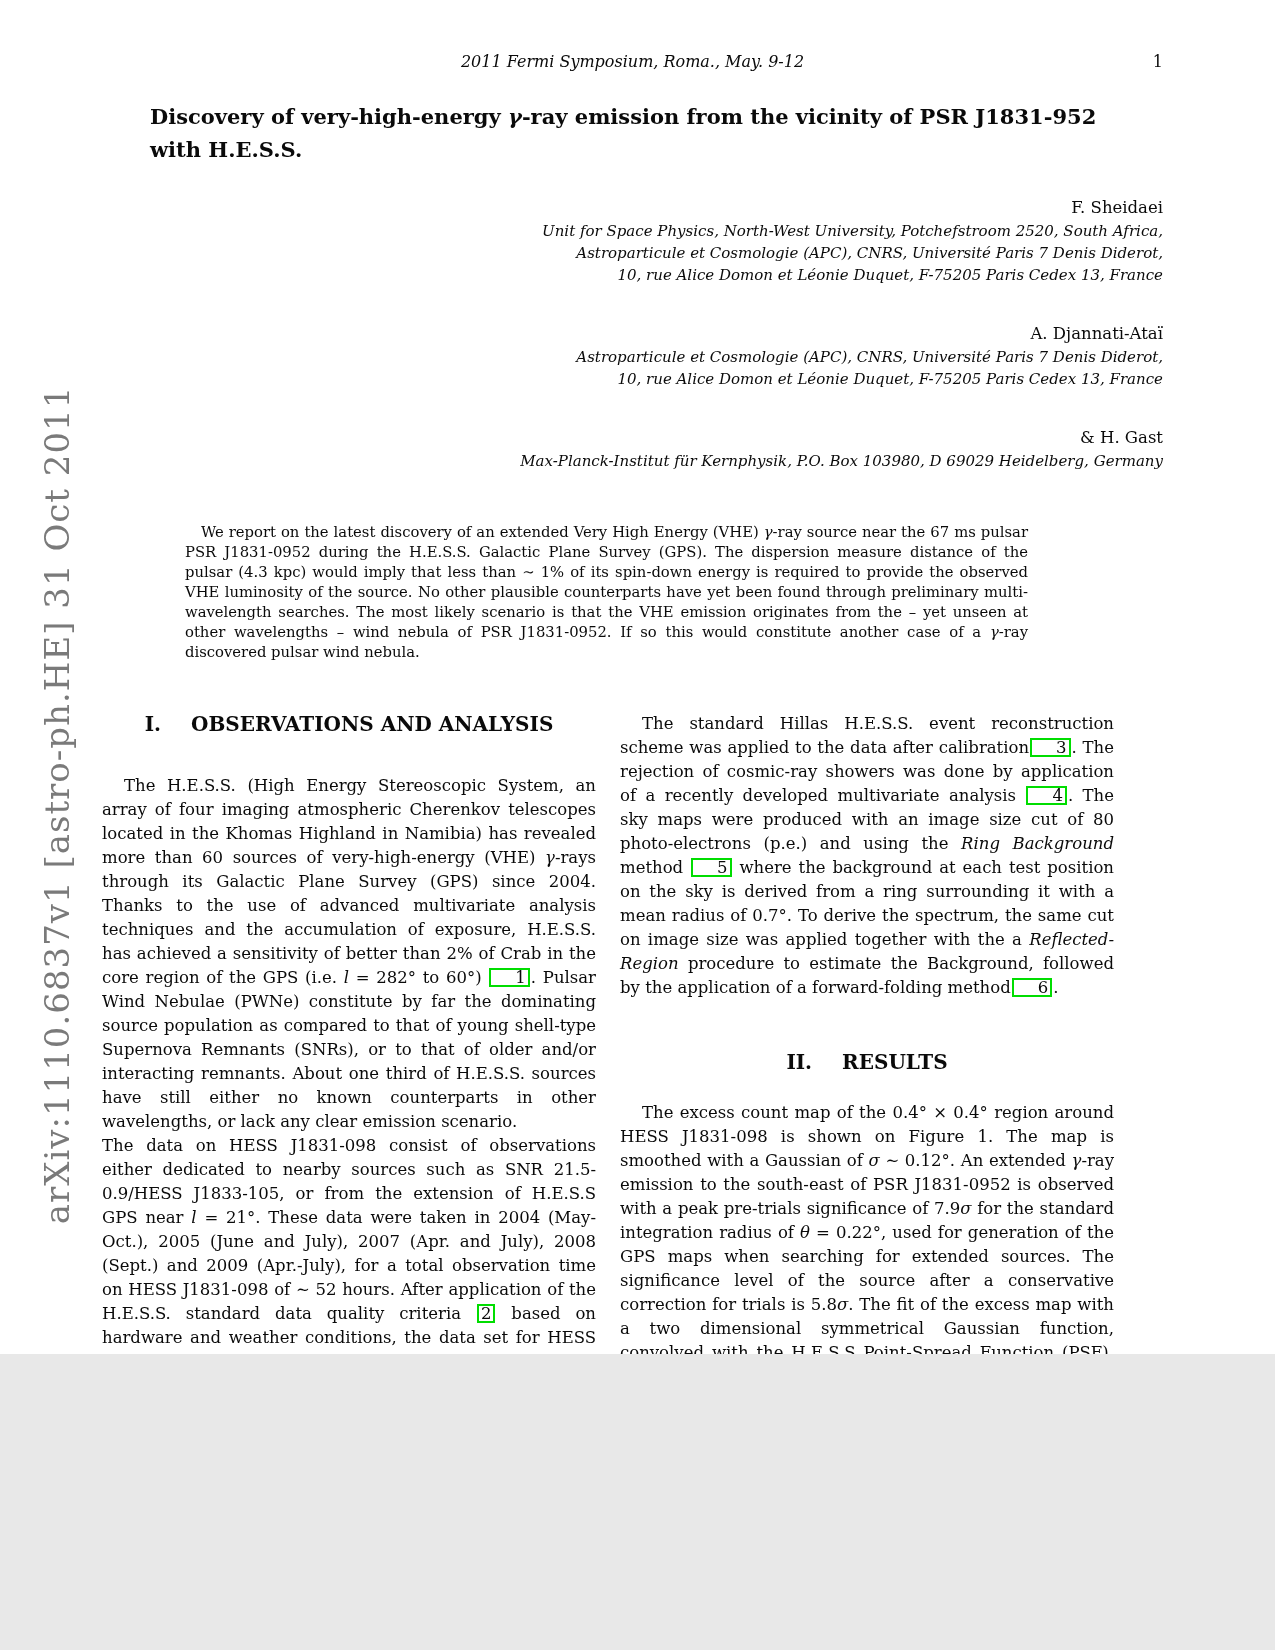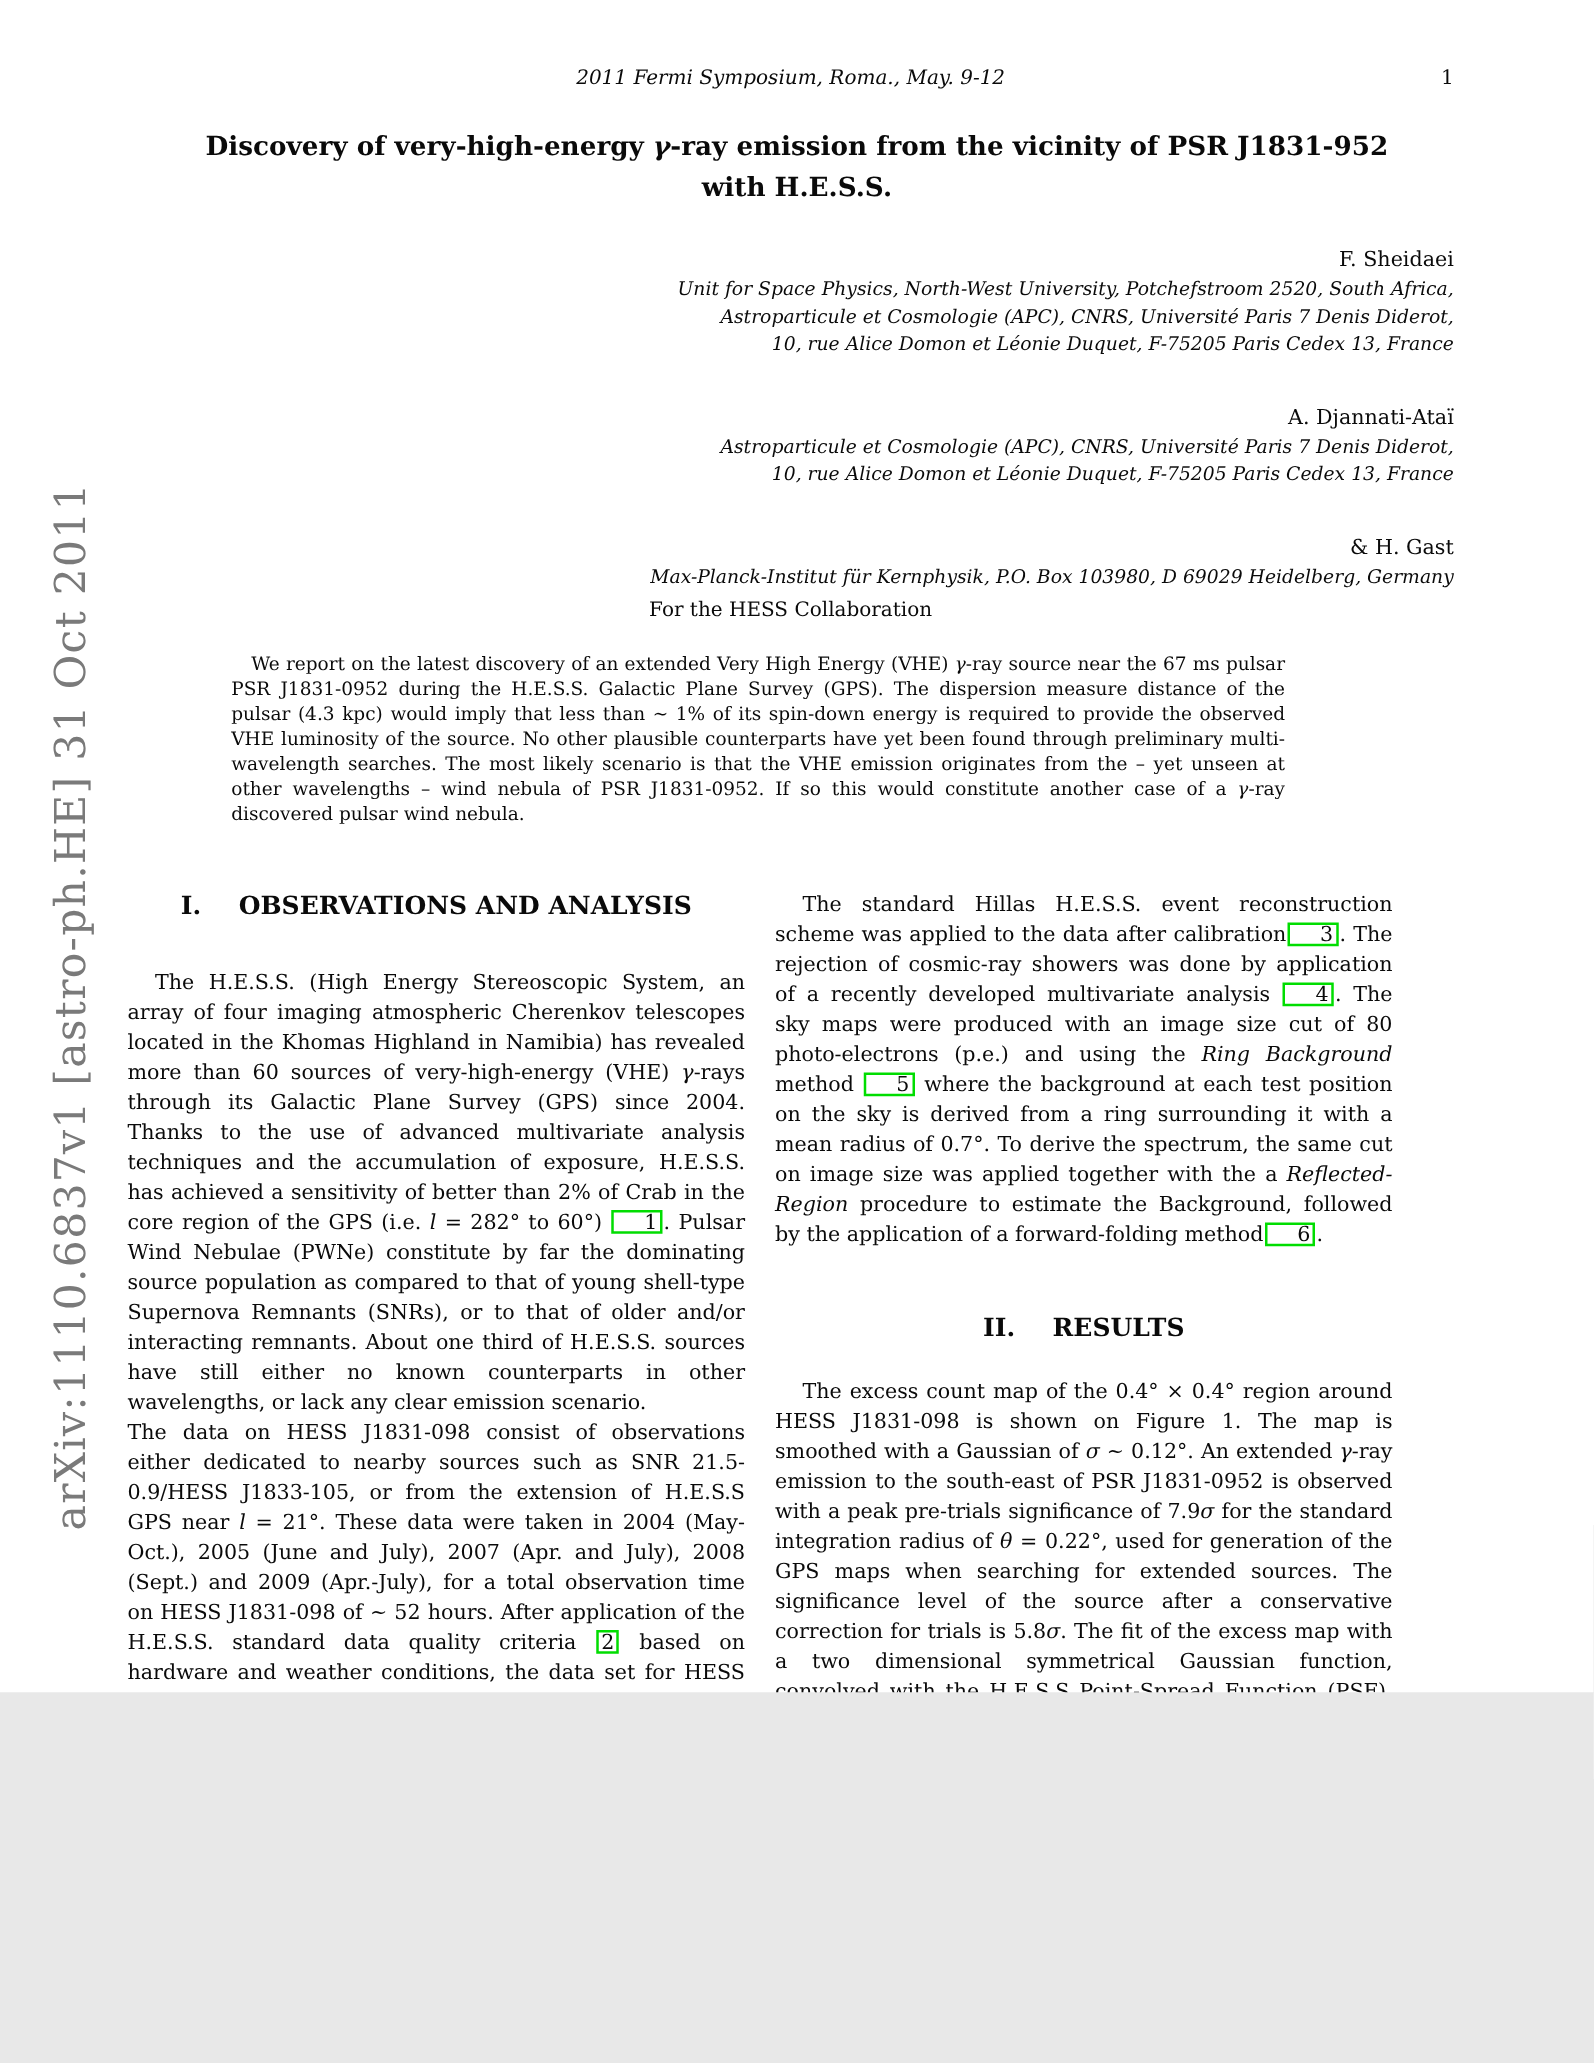--- a/index.html
+++ b/index.html
@@ -25,21 +25,21 @@
   .watermark{
     position:absolute;top:805px;left:57px;
     transform:translate(-50%,-50%) rotate(-90deg);
     white-space:nowrap;
     font-size:34px;
     letter-spacing:1px;
   }
   
   .paper-title{
     position:absolute;top:100px;left:150px;width:975px;
-    text-align:center;font-weight:bold;font-size:21px;line-height:33px;
+    font-weight:bold;font-size:21px;line-height:33px;
   }
   
   .authors{
     position:absolute;top:196px;left:102px;width:1061px;
     text-align:right;
   }
   .author-block{margin-bottom:36px;}
   .author-name{font-size:16.5px;line-height:24px;}
   .author-affil{font-style:italic;font-size:15px;line-height:22px;}
   .collaboration{
@@ -107,21 +107,20 @@
         <div class="author-name">A. Djannati-Ataï</div>
         <div class="author-affil">Astroparticule et Cosmologie (APC), CNRS, Université Paris 7 Denis Diderot,</div>
         <div class="author-affil">10, rue Alice Domon et Léonie Duquet, F-75205 Paris Cedex 13, France</div>
       </div>
       <div class="author-block">
         <div class="author-name">&amp; H. Gast</div>
         <div class="author-affil">Max-Planck-Institut für Kernphysik, P.O. Box 103980, D 69029 Heidelberg, Germany</div>
       </div>
     </div>
 
-  <div class="collaboration">For the HESS Collaboration</div>
 
   <div class="abstract">We report on the latest discovery of an extended Very High Energy (VHE) <i>γ</i>-ray source near the 67 ms pulsar PSR J1831-0952 during the H.E.S.S. Galactic Plane Survey (GPS). The dispersion measure distance of the pulsar (4.3 kpc) would imply that less than ∼ 1% of its spin-down energy is required to provide the observed VHE luminosity of the source. No other plausible counterparts have yet been found through preliminary multi-wavelength searches. The most likely scenario is that the VHE emission originates from the – yet unseen at other wavelengths – wind nebula of PSR J1831-0952. If so this would constitute another case of a <i>γ</i>-ray discovered pulsar wind nebula.</div>
 
   <div class="columns">
     <div class="column">
         <div class="sec-heading"><span class="sec-num">I.</span><span>OBSERVATIONS AND ANALYSIS</span></div>
         <p class="body-para indent">The H.E.S.S. (High Energy Stereoscopic System, an array of four imaging atmospheric Cherenkov telescopes located in the Khomas Highland in Namibia) has revealed more than 60 sources of very-high-energy (VHE) <i>γ</i>-rays through its Galactic Plane Survey (GPS) since 2004. Thanks to the use of advanced multivariate analysis techniques and the accumulation of exposure, H.E.S.S. has achieved a sensitivity of better than 2% of Crab in the core region of the GPS (i.e. <i>l</i> = 282° to 60°) <span class="cite" style="border-color: rgb(0, 221, 0);">1</span>. Pulsar Wind Nebulae (PWNe) constitute by far the dominating source population as compared to that of young shell-type Supernova Remnants (SNRs), or to that of older and/or interacting remnants. About one third of H.E.S.S. sources have still either no known counterparts in other wavelengths, or lack any clear emission scenario.</p>
         <p class="body-para">The data on HESS J1831-098 consist of observations either dedicated to nearby sources such as SNR 21.5-0.9/HESS J1833-105, or from the extension of H.E.S.S GPS near <i>l</i> = 21°. These data were taken in 2004 (May-Oct.), 2005 (June and July), 2007 (Apr. and July), 2008 (Sept.) and 2009 (Apr.-July), for a total observation time on HESS J1831-098 of ∼ 52 hours. After application of the H.E.S.S. standard data quality criteria <span class="cite" style="border-color: rgb(0, 221, 0);">2</span> based on hardware and weather conditions, the data set for HESS J1831-098 amounts to a total live-time of 40 hours with average zenith angle and average offset (to the FoV center) of 22.8°, and 1.30°, respectively. The mean offset is rather large because observations were not specifically targeted at this source.</p>
       </div>
     <div class="column">

